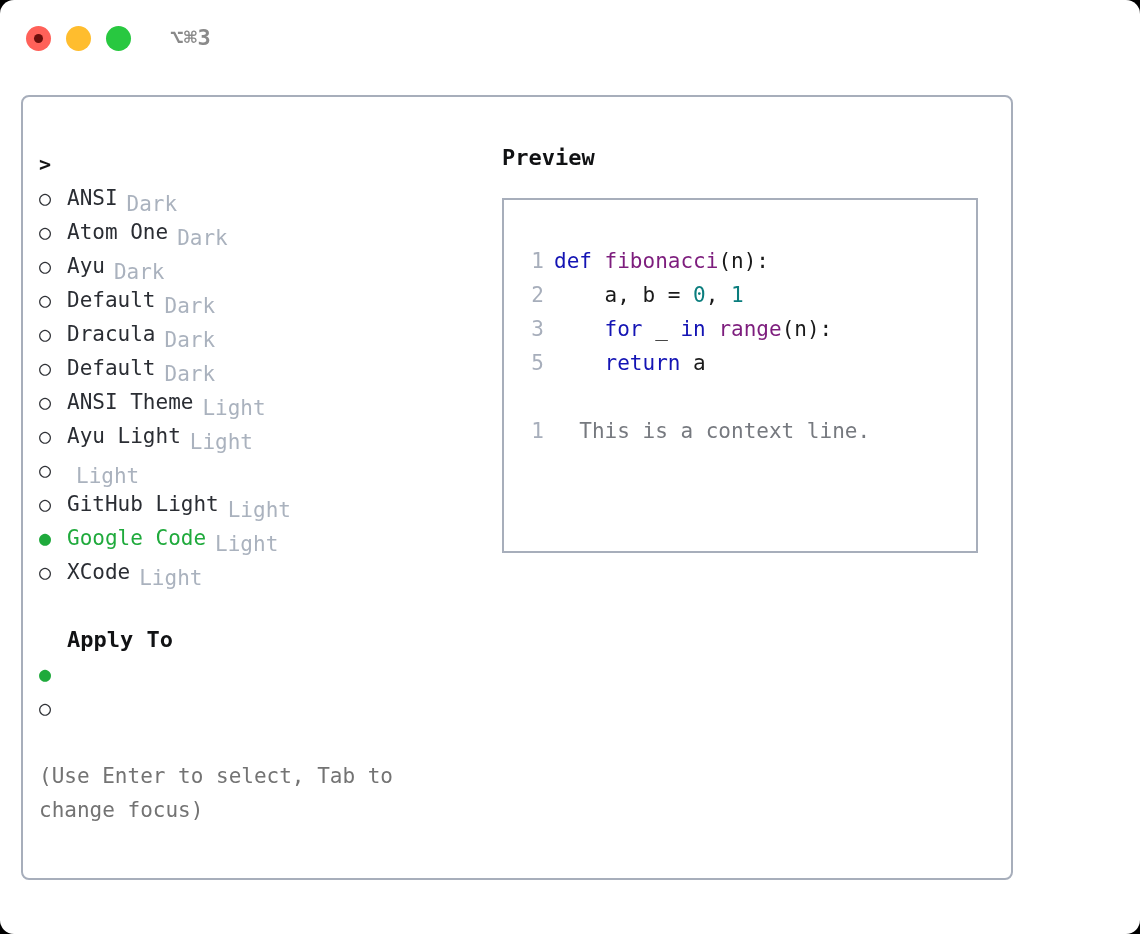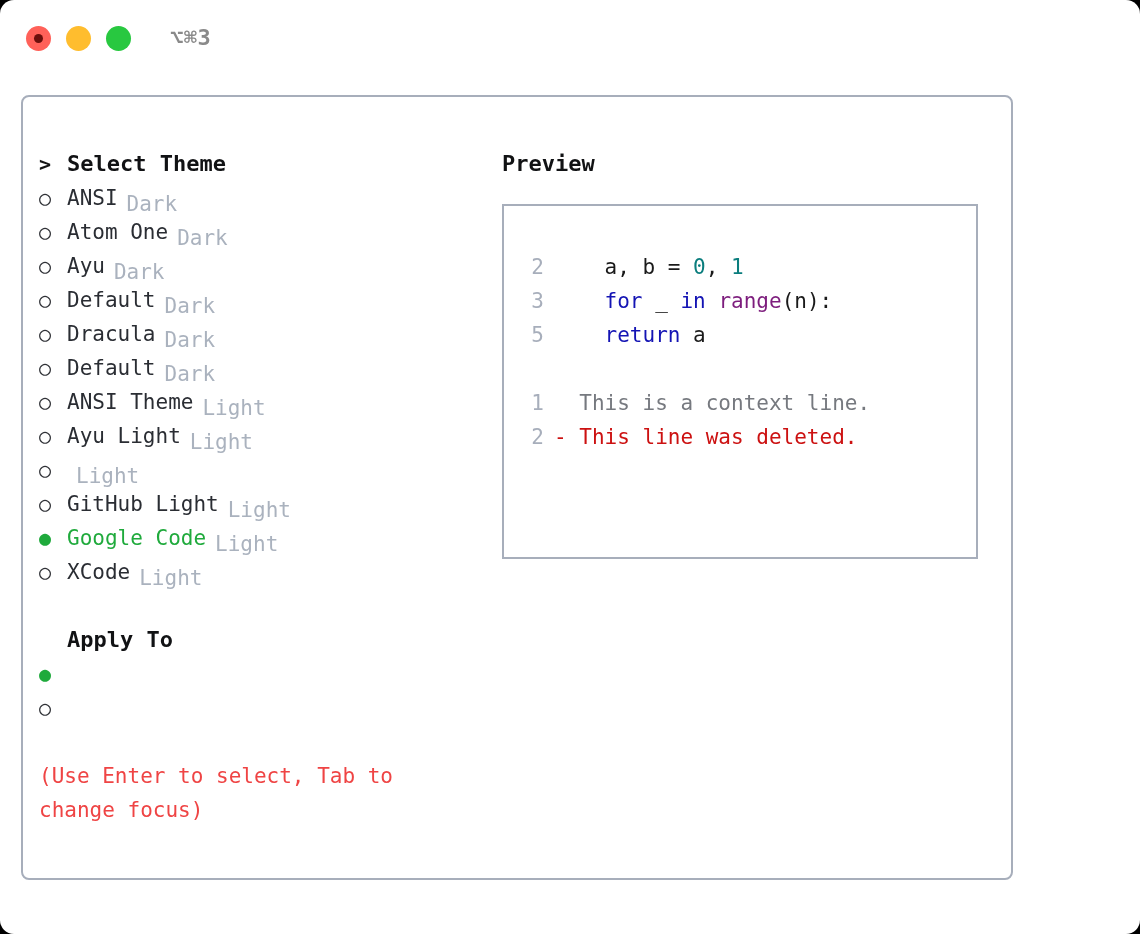--- a/index.html
+++ b/index.html
@@ -116,30 +116,30 @@
     margin-left: 9px;
     margin-top: 12px;
   }
 
   .section-gap { height: 34px; }
 
   .hint {
     margin-top: 34px;
     font-size: 21px;
     line-height: 34px;
-    color: #ef4444;
+    color: #737373;
     white-space: pre-wrap;
     width: 410px;
   }
 
   
   .right-col {
     position: absolute;
     left: 479px;
-    top: 50px;
+    top: 44px;
     width: 490px;
   }
   .preview-title {
     font-size: 22px;
     font-weight: bold;
     color: #111214;
     line-height: 34px;
     margin-bottom: 23px;
   }
   .codebox {
@@ -187,21 +187,20 @@
     </div>
     <div class="title-shortcut">⌥⌘3</div>
   </div>
 
   <div class="panel">
 
     <div class="left-col">
 
       <div class="row">
         <span class="marker prompt">&gt;</span>
-        <span class="label head">Select Theme</span>
       </div>
 
       <div id="theme-rows">
           <div class="row"><span class="marker">○</span><span class="label">ANSI</span><span class="tag">Dark</span></div>
           <div class="row"><span class="marker">○</span><span class="label">Atom One</span><span class="tag">Dark</span></div>
           <div class="row"><span class="marker">○</span><span class="label">Ayu</span><span class="tag">Dark</span></div>
           <div class="row"><span class="marker">○</span><span class="label">Default</span><span class="tag">Dark</span></div>
           <div class="row"><span class="marker">○</span><span class="label">Dracula</span><span class="tag">Dark</span></div>
           <div class="row"><span class="marker">○</span><span class="label">Default</span><span class="tag">Dark</span></div>
           <div class="row"><span class="marker">○</span><span class="label">ANSI Theme</span><span class="tag">Light</span></div>
@@ -225,26 +224,26 @@
         </div>
 
       <div class="hint">(Use Enter to select, Tab to change focus)</div>
     </div>
 
     <div class="right-col">
       <div class="preview-title">Preview</div>
 
       <div class="codebox">
         <div id="code-rows">
+            <div class="code-line"><span class="ln">1</span><span class="kw">def </span><span class="fn">fibonacci</span><span class="plain">(n):</span></div>
             <div class="code-line"><span class="ln">2</span><span class="plain">    a, b = </span><span class="num">0</span><span class="plain">, </span><span class="num">1</span></div>
             <div class="code-line"><span class="ln">3</span><span class="plain">    </span><span class="kw">for</span><span class="plain"> _ </span><span class="kw">in</span><span class="plain"> </span><span class="fn">range</span><span class="plain">(n):</span></div>
             <div class="code-line"><span class="ln">5</span><span class="plain">    </span><span class="kw">return</span><span class="plain"> a</span></div>
           </div>
         <div class="code-spacer"></div>
         <div id="diff-rows">
             <div class="code-line"><span class="ln">1</span><span class="diff-ctx">  </span><span class="diff-ctx">This is a context line.</span></div>
-            <div class="code-line"><span class="ln">2</span><span class="diff-del">- </span><span class="diff-del">This line was deleted.</span></div>
           </div>
       </div>
     </div>
 
   </div>
 </div>
 
 </body></html>

